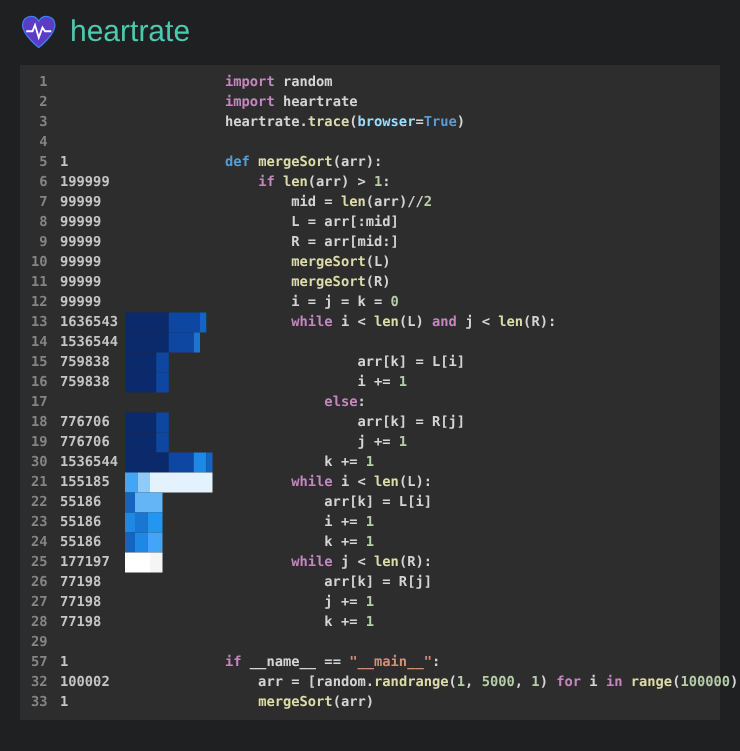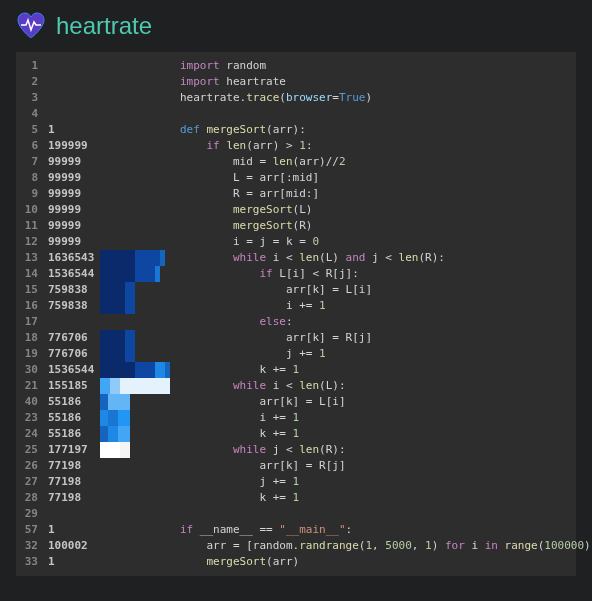--- a/index.html
+++ b/index.html
@@ -60,21 +60,21 @@
     flex-shrink: 0;
     display: flex;
   }
   .heat-cell {
     height: 100%;
   }
   .code {
     white-space: pre;
     padding-left: 10px;
     font-size: 11px;
-    font-weight: normal;
+    font-weight: bold;
   }
   .kw { color: #c586c0; }
   .fn { color: #dcdcaa; }
   .id { color: #d4d4d4; }
   .op { color: #d4d4d4; }
   .num { color: #b5cea8; }
   .str { color: #ce9178; }
   .bool { color: #569cd6; }
   .def { color: #569cd6; }
   .punc { color: #d4d4d4; }
@@ -177,21 +177,20 @@
       <span class="code"><span class="id">        </span><span class="kw">while</span><span class="id"> i </span><span class="op">&lt;</span><span class="id"> </span><span class="fn">len</span><span class="punc">(</span><span class="id">L</span><span class="punc">)</span><span class="id"> </span><span class="kw">and</span><span class="id"> j </span><span class="op">&lt;</span><span class="id"> </span><span class="fn">len</span><span class="punc">(</span><span class="id">R</span><span class="punc">)</span><span class="punc">:</span></span>
     </div>
     <div class="line">
       <span class="lineno">14</span>
       <span class="hitcount">1536544</span>
       <span class="heat">
         <span class="heat-cell" style="background: rgb(10, 42, 107); width: 35px;"></span>
         <span class="heat-cell" style="background: rgb(13, 71, 161); width: 20px;"></span>
         <span class="heat-cell" style="background: rgb(25, 118, 210); width: 5px;"></span>
       </span>
-      <span class="code"><span class="id">            </span><span class="kw">if</span><span class="id"> L</span><span class="punc">[</span><span class="id">i</span><span class="punc">]</span><span class="id"> </span><span class="op">&lt;</span><span class="id"> R</span><span class="punc">[</span><span class="id">j</span><span class="punc">]</span><span class="punc">:</span></span>
     </div>
     <div class="line">
       <span class="lineno">15</span>
       <span class="hitcount">759838</span>
       <span class="heat">
         <span class="heat-cell" style="background: rgb(10, 42, 107); width: 25px;"></span>
         <span class="heat-cell" style="background: rgb(13, 71, 161); width: 10px;"></span>
       </span>
       <span class="code"><span class="id">                arr</span><span class="punc">[</span><span class="id">k</span><span class="punc">]</span><span class="id"> </span><span class="op">=</span><span class="id"> L</span><span class="punc">[</span><span class="id">i</span><span class="punc">]</span></span>
     </div>
@@ -243,21 +242,21 @@
       <span class="lineno">21</span>
       <span class="hitcount">155185</span>
       <span class="heat">
         <span class="heat-cell" style="background: rgb(66, 165, 245); width: 10px;"></span>
         <span class="heat-cell" style="background: rgb(144, 202, 249); width: 10px;"></span>
         <span class="heat-cell" style="background: rgb(227, 242, 253); width: 50px;"></span>
       </span>
       <span class="code"><span class="id">        </span><span class="kw">while</span><span class="id"> i </span><span class="op">&lt;</span><span class="id"> </span><span class="fn">len</span><span class="punc">(</span><span class="id">L</span><span class="punc">)</span><span class="punc">:</span></span>
     </div>
     <div class="line">
-      <span class="lineno">40</span>
+      <span class="lineno">22</span>
       <span class="hitcount">55186</span>
       <span class="heat">
         <span class="heat-cell" style="background: rgb(21, 101, 192); width: 8px;"></span>
         <span class="heat-cell" style="background: rgb(100, 181, 246); width: 22px;"></span>
       </span>
       <span class="code"><span class="id">            arr</span><span class="punc">[</span><span class="id">k</span><span class="punc">]</span><span class="id"> </span><span class="op">=</span><span class="id"> L</span><span class="punc">[</span><span class="id">i</span><span class="punc">]</span></span>
     </div>
     <div class="line">
       <span class="lineno">23</span>
       <span class="hitcount">55186</span>

